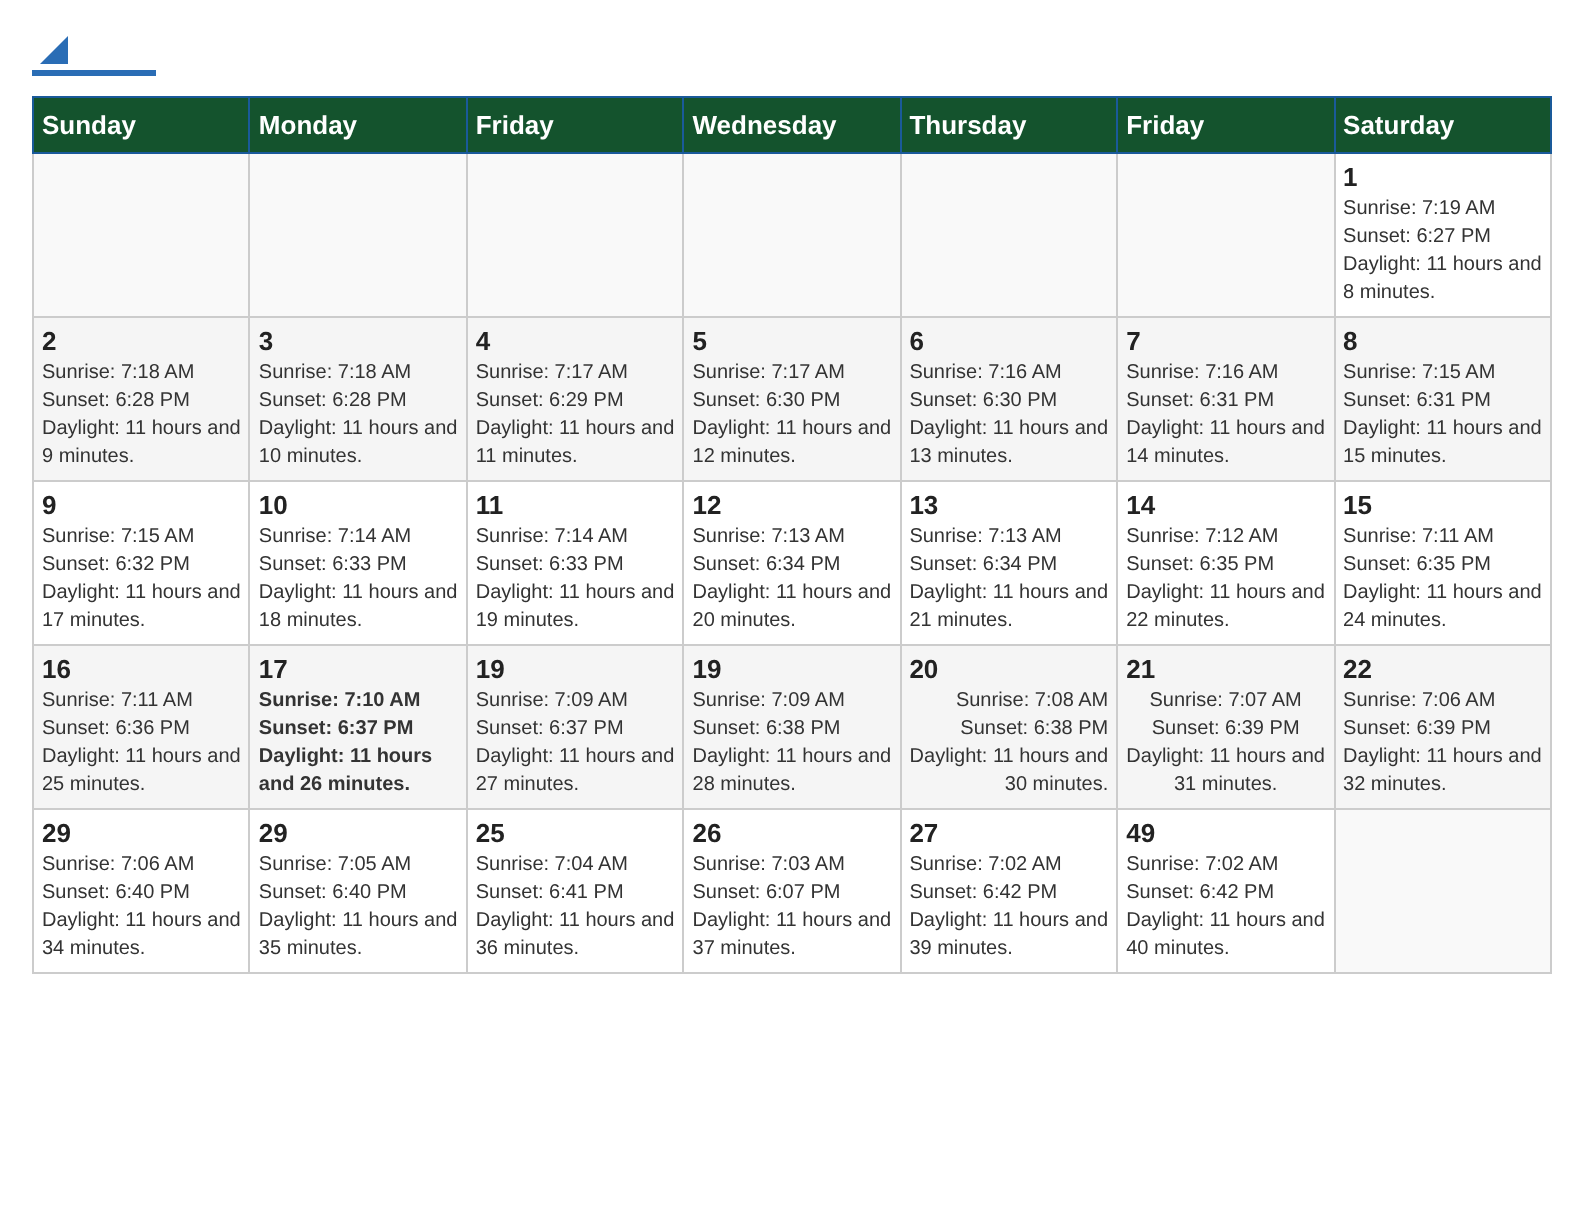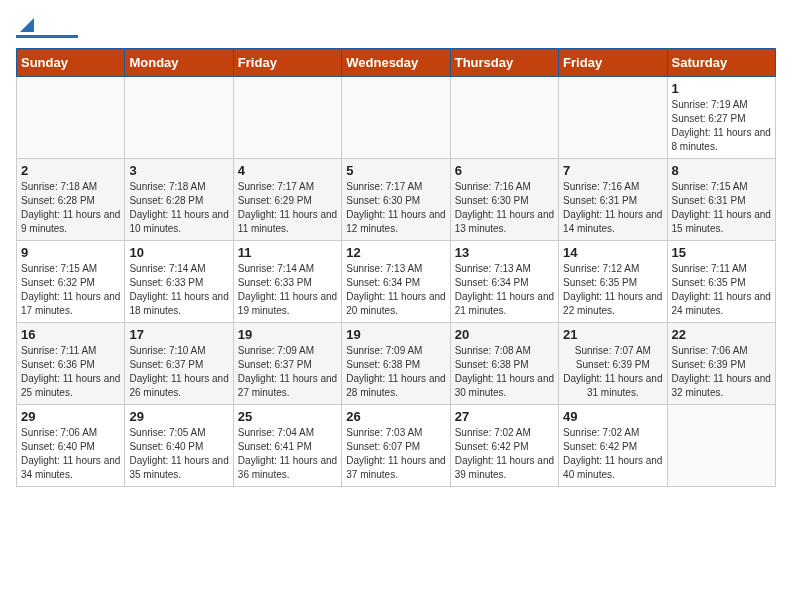--- a/index.html
+++ b/index.html
@@ -32,21 +32,21 @@
     .location {
       font-size: 15px;
       color: #555;
     }
     .calendar {
       width: 100%;
       border-collapse: collapse;
       border: 1px solid #ccc;
     }
     .calendar th {
-      background: #c2410c;
+      background: #14532d;
       color: #fff;
       font-size: 13px;
       font-weight: bold;
       padding: 6px 4px;
       text-align: left;
       border: 1px solid #1a5a9a;
     }
     .calendar td {
       vertical-align: top;
       border: 1px solid #ccc;
@@ -213,39 +213,39 @@
       </tr>
       <tr>
         <td>
           <span class="day-num">16</span>
           <div class="day-info" style="white-space: pre-line;">Sunrise: 7:11 AM
 Sunset: 6:36 PM
 Daylight: 11 hours and 25 minutes.</div>
         </td>
         <td>
           <span class="day-num">17</span>
-          <div class="day-info" style="white-space: pre-line;">Sunrise: 7:10 AM
+          <div class="day-info" style="white-space: pre-line; font-weight: bold;">Sunrise: 7:10 AM
 Sunset: 6:37 PM
 Daylight: 11 hours and 26 minutes.</div>
         </td>
         <td>
           <span class="day-num">19</span>
           <div class="day-info" style="white-space: pre-line;">Sunrise: 7:09 AM
 Sunset: 6:37 PM
 Daylight: 11 hours and 27 minutes.</div>
         </td>
         <td>
           <span class="day-num">19</span>
           <div class="day-info" style="white-space: pre-line;">Sunrise: 7:09 AM
 Sunset: 6:38 PM
 Daylight: 11 hours and 28 minutes.</div>
         </td>
         <td>
           <span class="day-num">20</span>
-          <div class="day-info" style="white-space: pre-line;">Sunrise: 7:08 AM
+          <div class="day-info" style="white-space: pre-line; text-align: right;">Sunrise: 7:08 AM
 Sunset: 6:38 PM
 Daylight: 11 hours and 30 minutes.</div>
         </td>
         <td>
           <span class="day-num">21</span>
           <div class="day-info" style="white-space: pre-line; text-align: center;">Sunrise: 7:07 AM
 Sunset: 6:39 PM
 Daylight: 11 hours and 31 minutes.</div>
         </td>
         <td>

